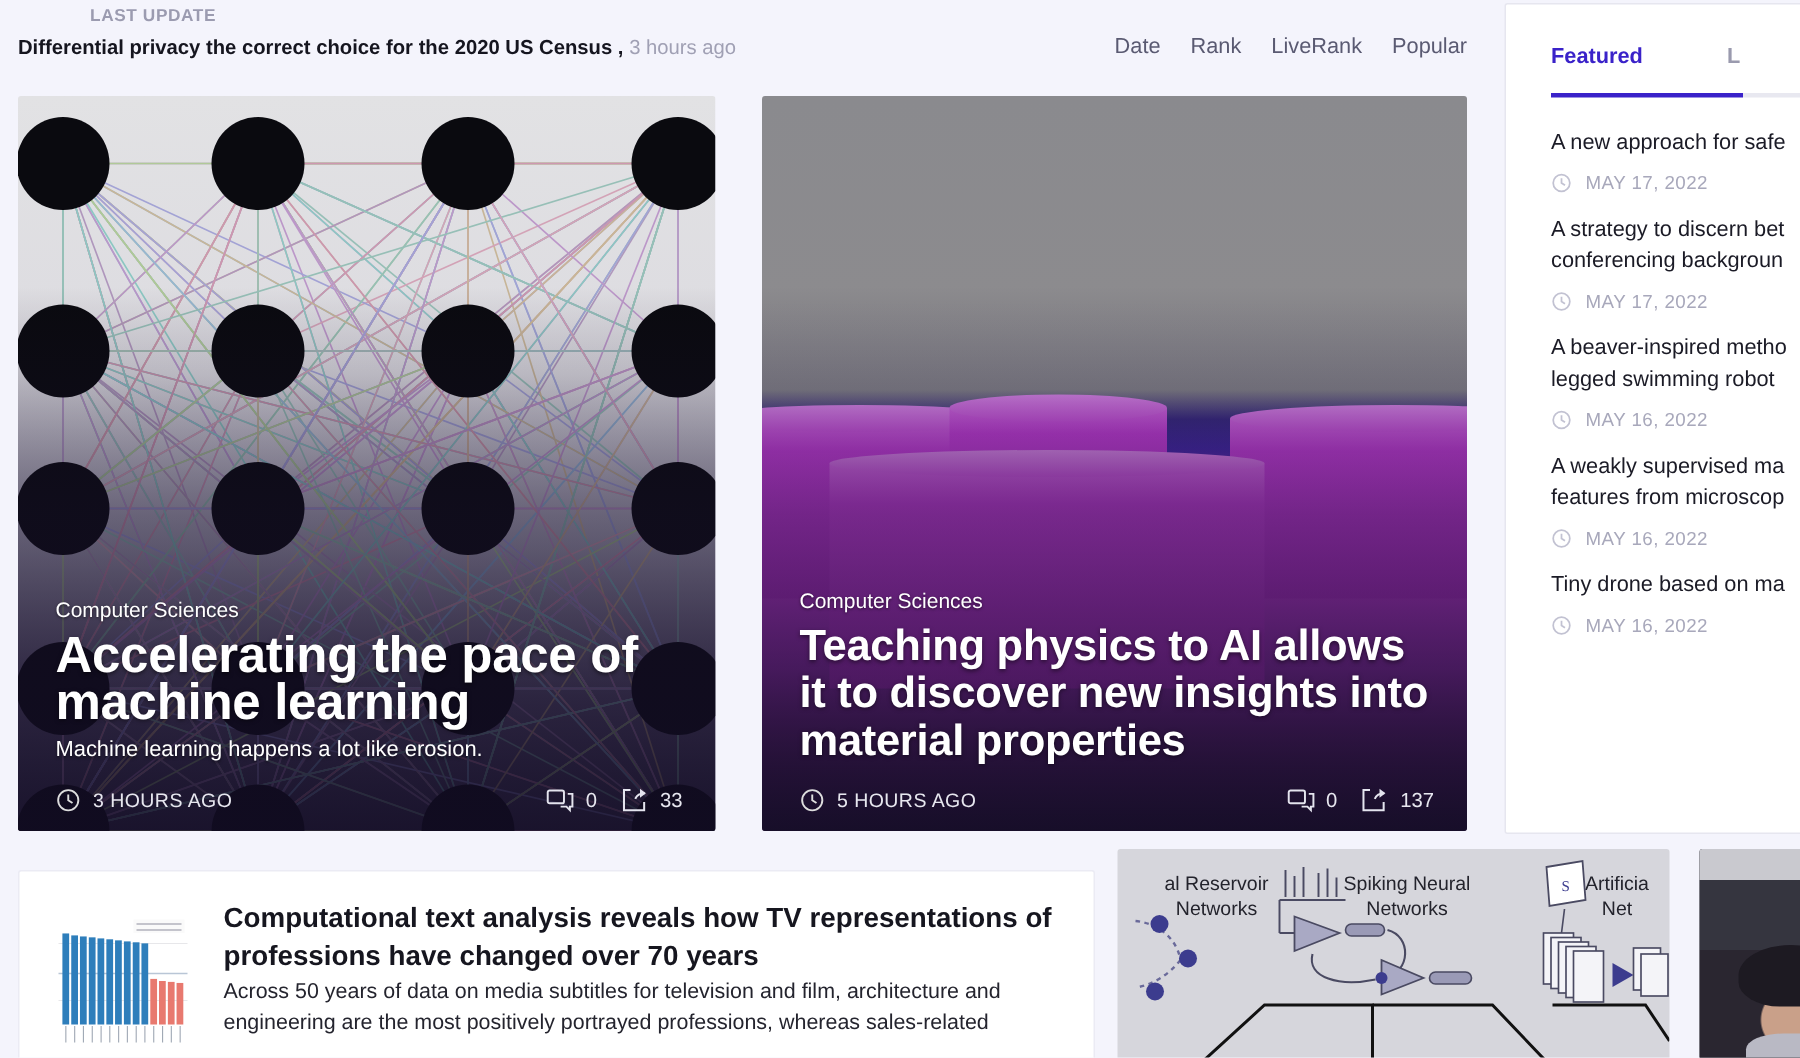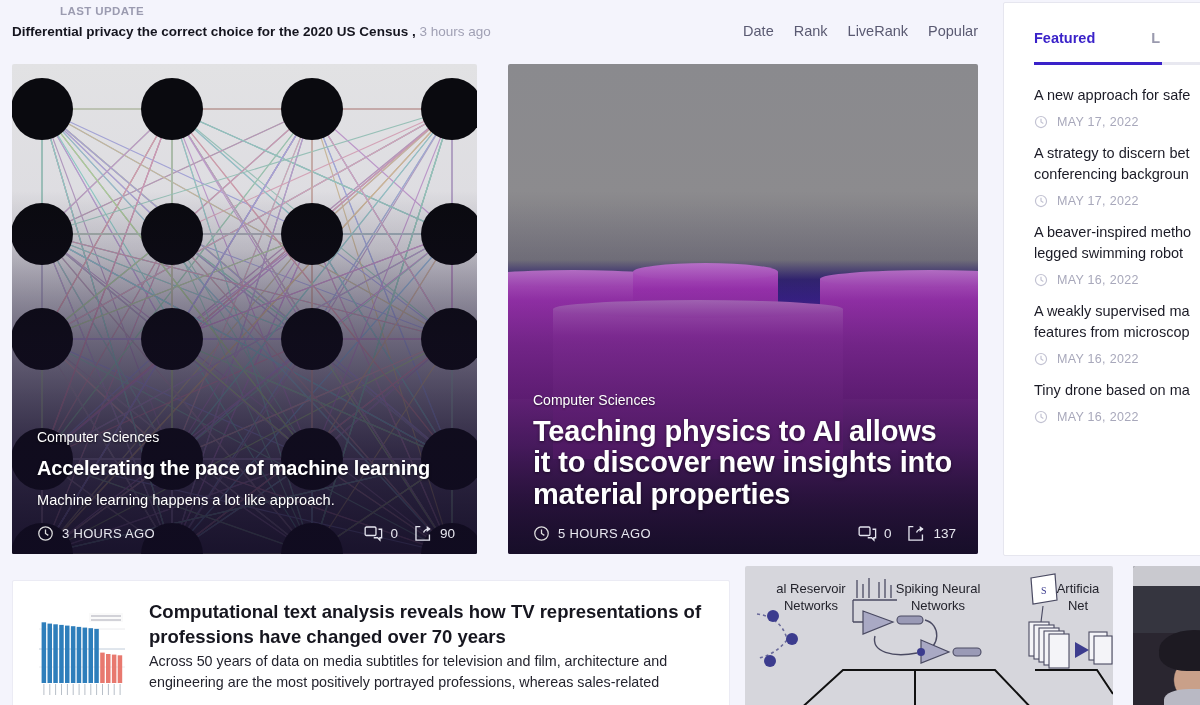--- a/index.html
+++ b/index.html
@@ -109,21 +109,21 @@
     left: 25px; right: 20px; bottom: 44px;
     color: #fff;
   }
   .hero-cat {
     font-size: 14px;
     line-height: 20px;
     margin-bottom: 6px;
     text-shadow: 0 1px 2px rgba(0,0,0,.55);
   }
   .hero-title {
-    font-size: 20px;
+    font-size: 34px;
     font-weight: bold;
     line-height: 31.5px;
     letter-spacing: -0.2px;
     text-shadow: 0 1px 3px rgba(0,0,0,.5);
   }
   #hero-2 .hero-title { font-size: 29px; }
   .hero-desc {
     font-size: 14.6px;
     line-height: 20.5px;
     margin-top: 5px;
@@ -718,21 +718,21 @@
           <circle cx="440" cy="275" r="31"></circle>
           <circle cx="440" cy="395" r="31"></circle>
           <circle cx="440" cy="490" r="31"></circle>
         </g>
     </svg>
   </div>
   <div class="hero-shade"></div>
   <div class="hero-content">
     <div class="hero-cat">Computer Sciences</div>
     <div class="hero-title">Accelerating the pace of machine learning</div>
-    <div class="hero-desc">Machine learning happens a lot like approach.</div>
+    <div class="hero-desc">Machine learning happens a lot like erosion.</div>
   </div>
   <div class="hero-footer">
     <div class="hero-time">
       <svg class="ic" width="17" height="17" viewBox="0 0 24 24" fill="none" stroke="#ddd" stroke-width="1.8">
         <circle cx="12" cy="12" r="9.5"></circle>
           <path d="M12 6.5V12l4 2.6"></path>
       </svg>
       <span>3 HOURS AGO</span>
     </div>
     <div class="hero-stats">
@@ -742,21 +742,21 @@
           <path d="M18.5 5.5h4v11h-2.2v3l-3-3h-5"></path>
         </svg>
         <span>0</span>
       </div>
       <div class="stat">
         <svg class="ic" width="19" height="18" viewBox="0 0 24 22" fill="none" stroke="#e4e4ee" stroke-width="1.7">
           <path d="M8 3H2.5v17h17V13"></path>
           <path d="M12 10.5C13.5 7 16.5 5.8 20 5.8"></path>
           <path d="M16 2l5 3.8-5 3.8z" fill="#e4e4ee" stroke="none"></path>
         </svg>
-        <span>90</span>
+        <span>33</span>
       </div>
     </div>
   </div>
 </div>
 
 <div class="hero" id="hero-2">
   <div class="hero-img">
     <div class="cyl-bg"></div>
     <div class="cyl" style="left:-40px;  top:215px; width:210px; height:120px;"></div>
     <div class="cyl" style="left:312px;  top:215px; width:220px; height:120px;"></div>

